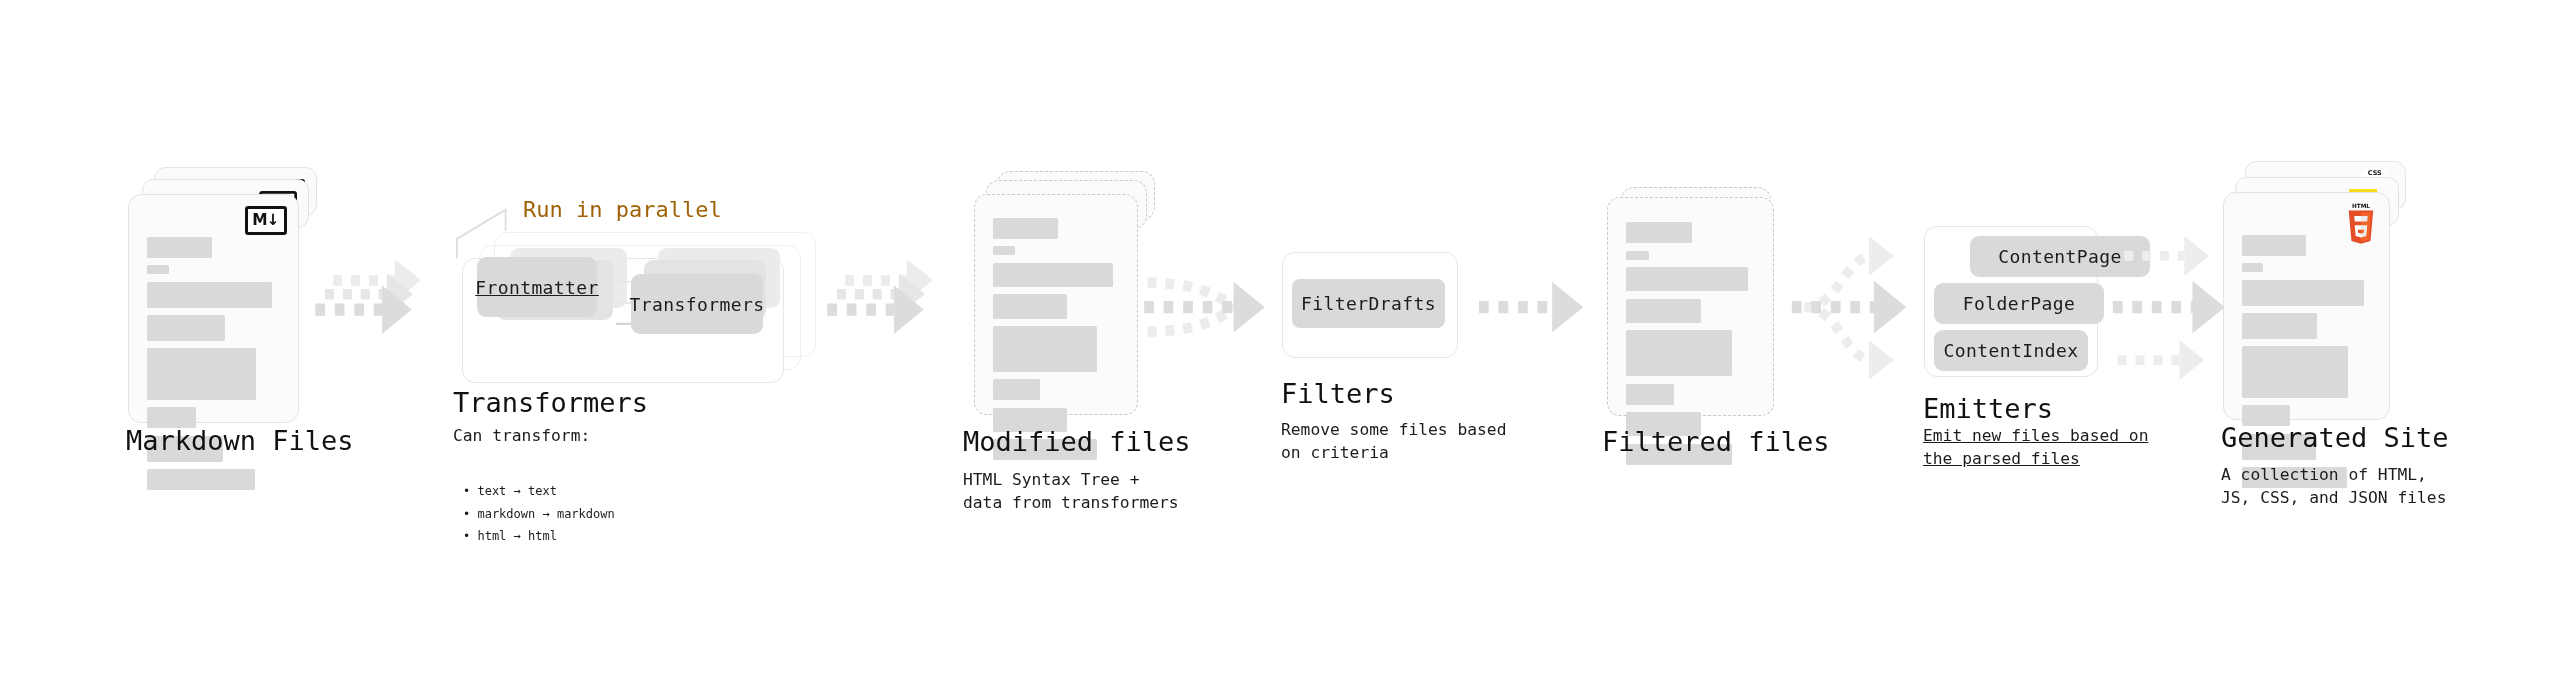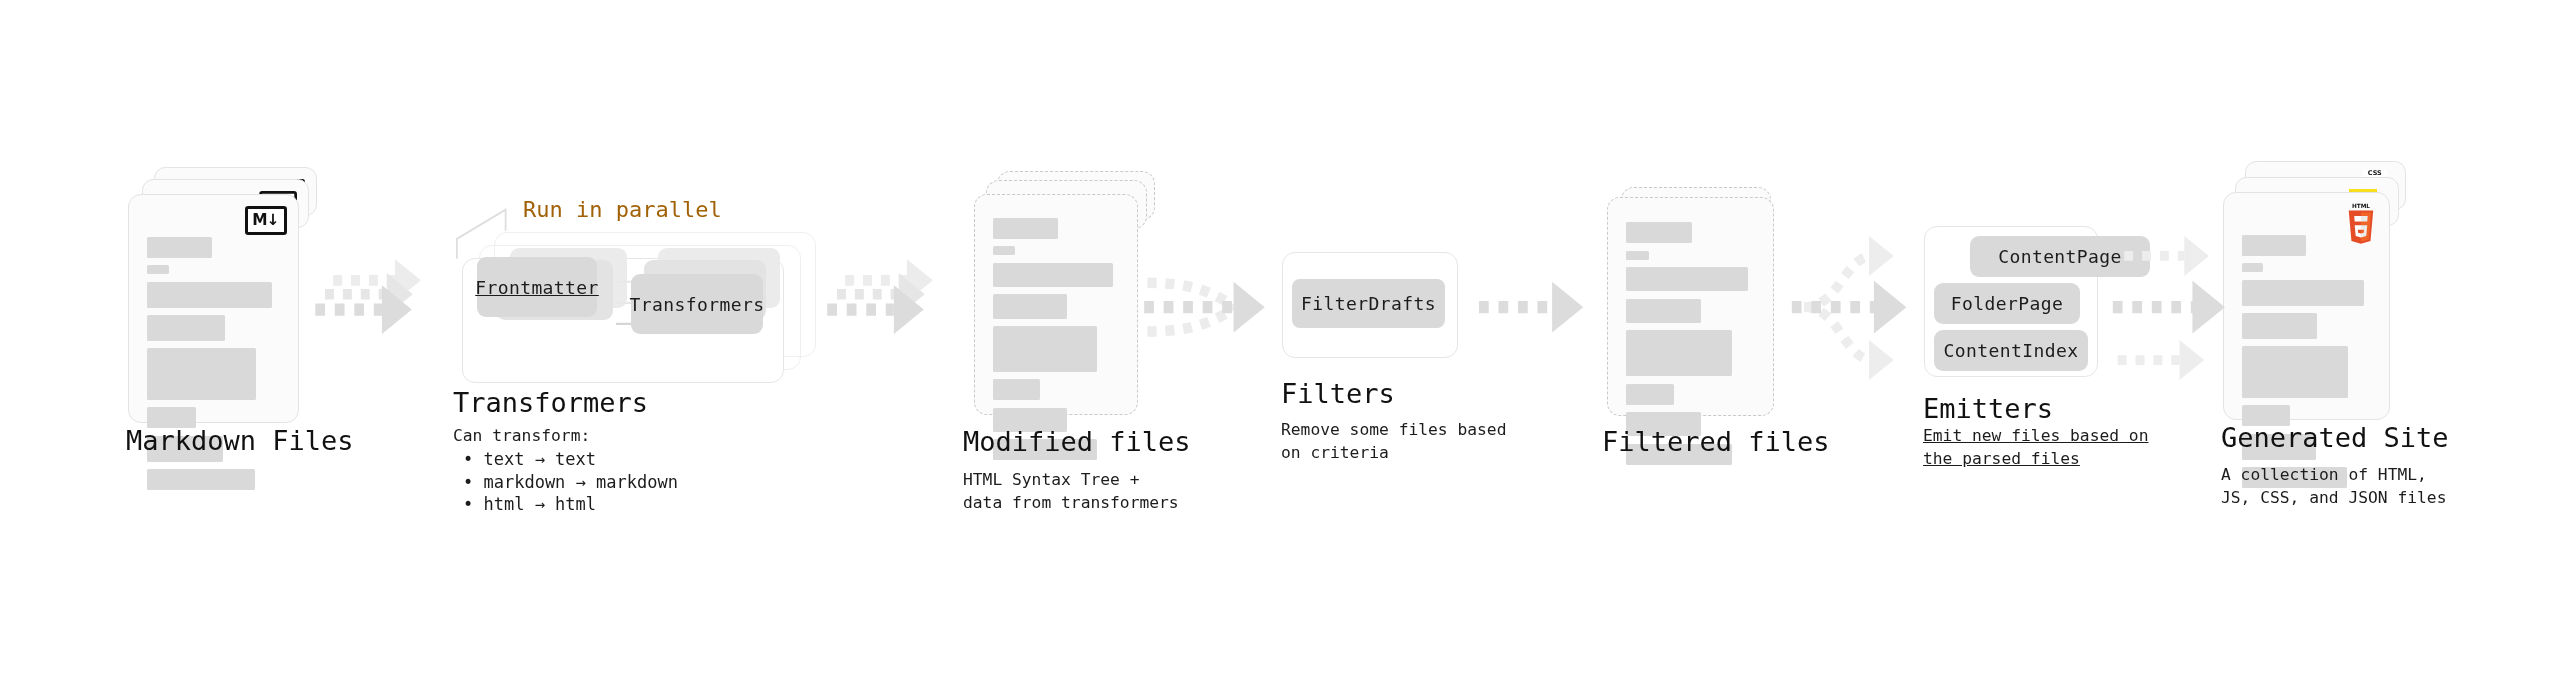--- a/index.html
+++ b/index.html
@@ -71,22 +71,23 @@
   
   .title{
     position:absolute;font-size:27px;line-height:1.1;color:#111;
     letter-spacing:0px;white-space:nowrap;
   }
   .subtitle{
     position:absolute;font-size:16.3px;line-height:1.42;color:#1c1c1c;
     white-space:pre;letter-spacing:0px;
   }
   .sublist{
-    position:absolute;font-size:17px;line-height:1.42;color:#1c1c1c;
+    position:absolute;font-size:12px;line-height:1.42;color:#1c1c1c;
     white-space:pre;
+    margin-top:36px;
   }
   .parallel-label{
     position:absolute;font-size:22px;color:#a16207;white-space:nowrap;
   }
 
   svg{display:block;overflow:visible;}
   .arrow-layer{position:absolute;left:0;top:0;width:2576px;height:681px;pointer-events:none;}
 </style>
 </head>
 <body>
@@ -213,21 +214,21 @@
       </div>
     </div>
     <div class="title" style="left:1602px;top:427px;">Filtered files</div>
   </div>
 
   <div class="node">
     <div class="groupbox" style="left:1924px;top:226px;width:174px;height:151px;"></div>
     <div class="pill" style="left:1934px;top:236px;width:180px;height:41px;margin-left:36px;">
       <span>ContentPage</span>
     </div>
-    <div class="pill" style="left:1934px;top:283px;width:146px;height:41px;">
+    <div class="pill" style="left:1934px;top:283px;width:170px;height:41px;">
       <span>FolderPage</span>
     </div>
     <div class="pill" style="left:1934px;top:330px;width:154px;height:41px;">
       <span>ContentIndex</span>
     </div>
     <div class="title" style="left:1923px;top:394px;">Emitters</div>
     <div class="subtitle" style="left:1923px;top:424px;text-decoration:underline;">Emit new files based on
 the parsed files</div>
   </div>
 

